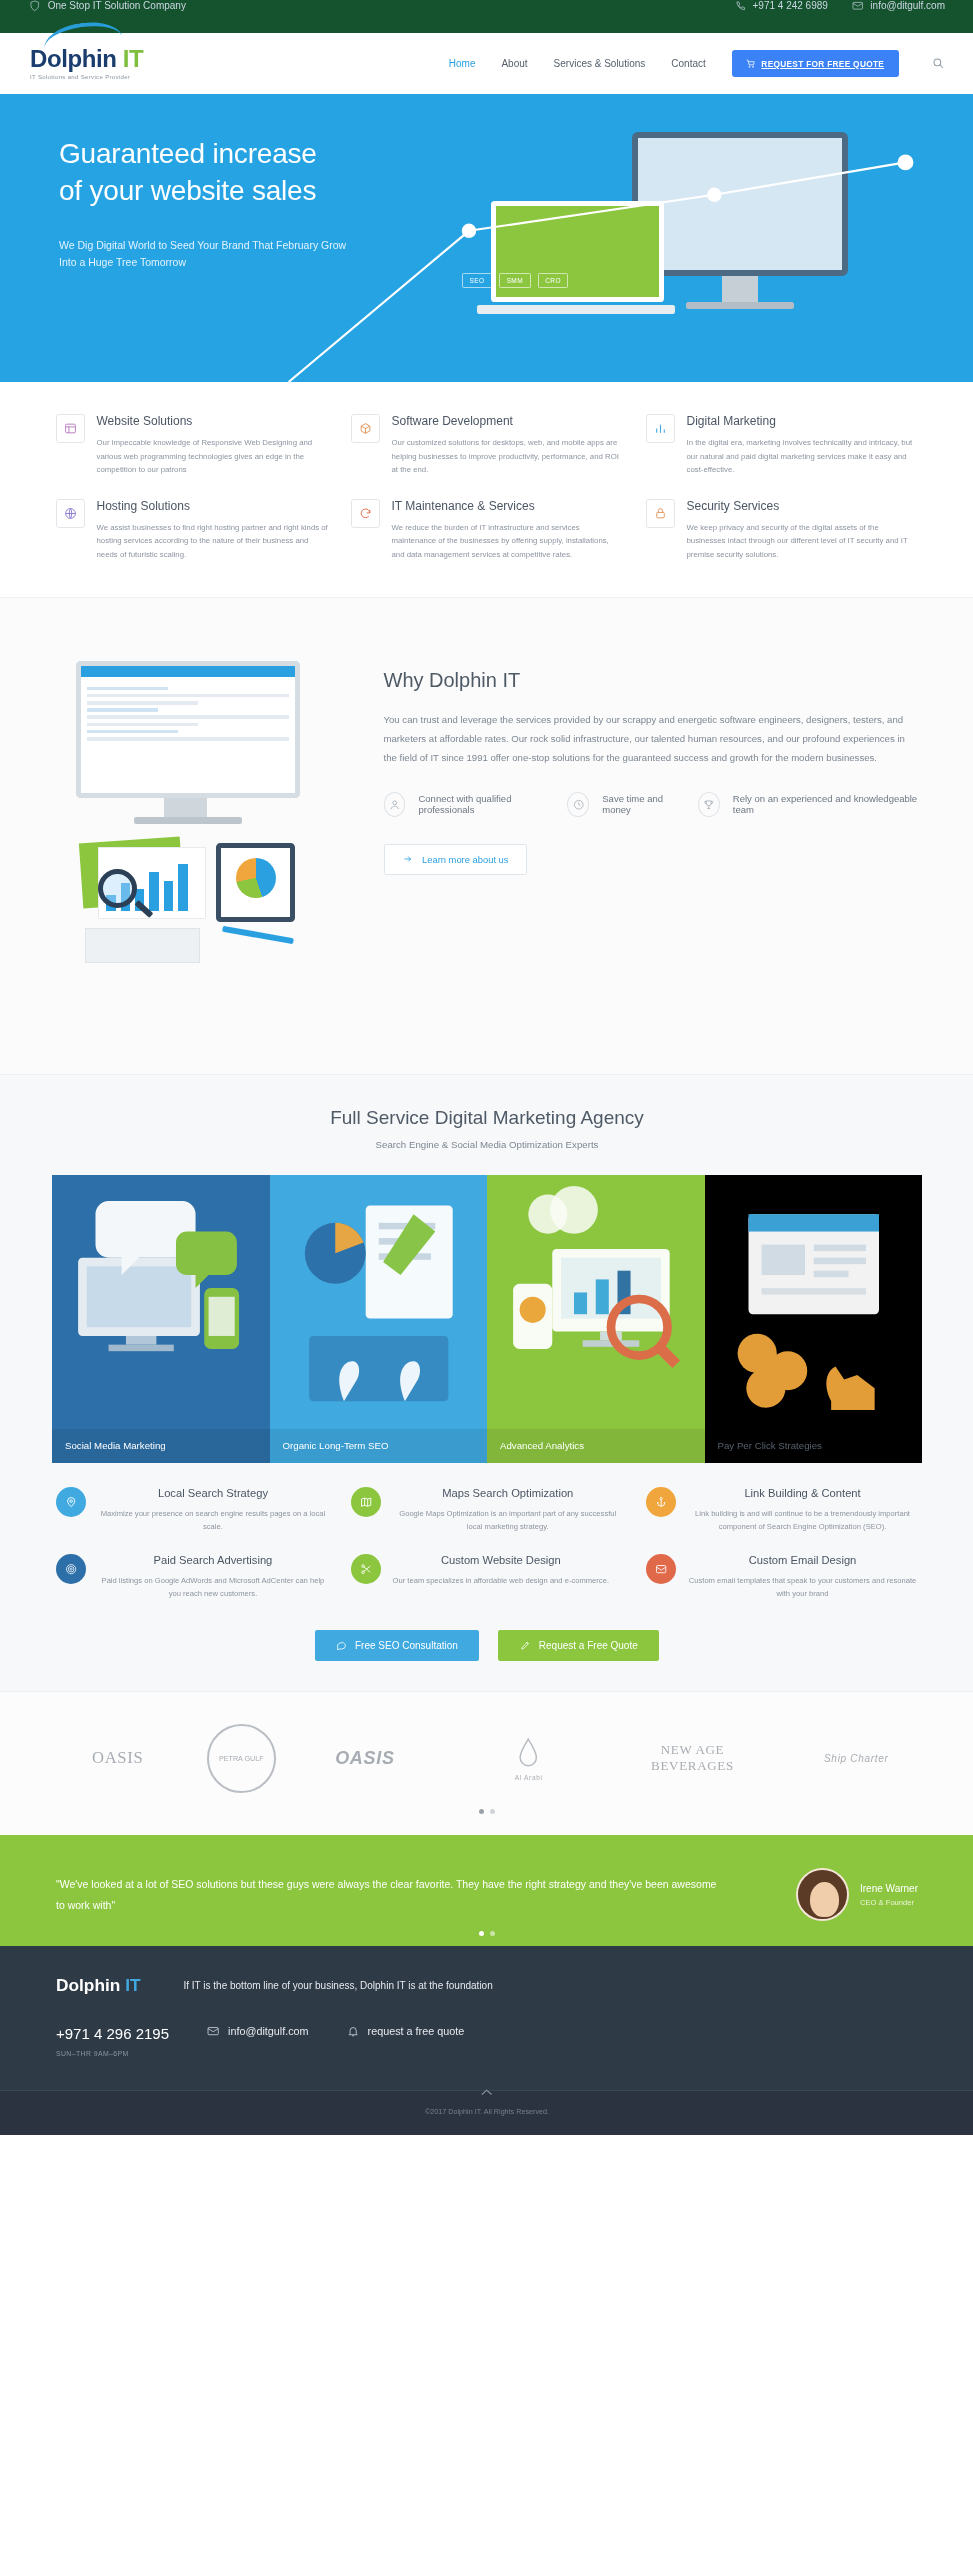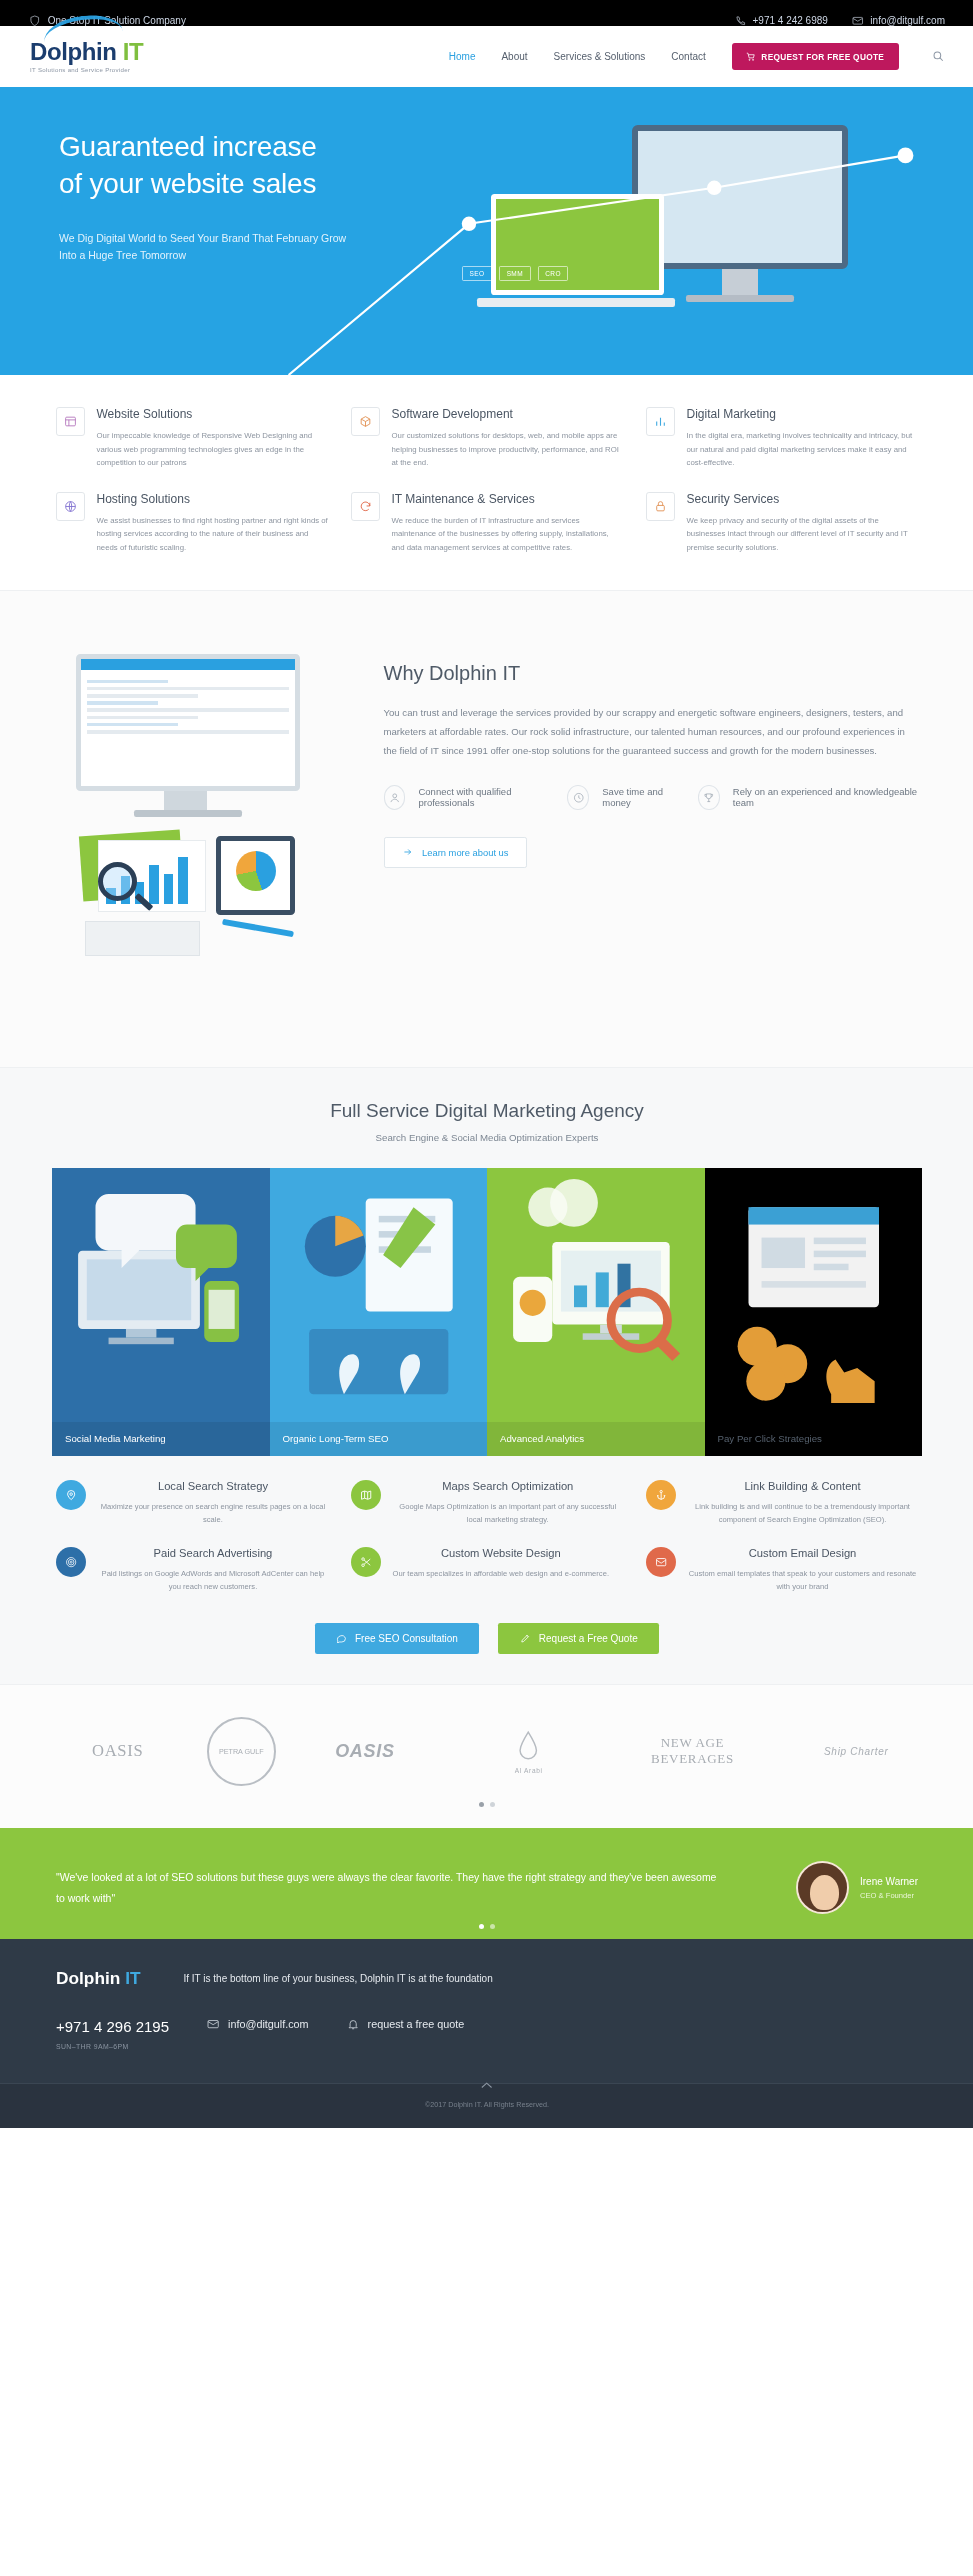--- a/index.html
+++ b/index.html
@@ -6,24 +6,24 @@
   html, body {
     width: 974px;
     font-family: "Liberation Sans", sans-serif;
     background: #ffffff;
     color: #555;
   }
   .page { width: 974px; margin: 0 auto; }
 
   
   .topbar {
-    background: #000000;
-    height: 26px;
+    background: #14532d;
+    height: 33px;
     display: flex;
-    align-items: flex-end;
+    align-items: flex-start;
     padding: 0 29px;
     color: #cdd6e4;
     font-size: 10px;
   }
   .topbar .left { display: flex; align-items: center; gap: 7.2px; }
   .topbar .right { margin-left: auto; display: flex; align-items: center; gap: 24.5px; }
   .topbar .item { display: flex; align-items: center; gap: 6.5px; }
   .ti { width: 11.5px; height: 11.5px; display: inline-block; opacity: .85; }
 
   
@@ -62,32 +62,33 @@
   .nav {
     margin-left: auto;
     display: flex;
     align-items: center;
     gap: 26px;
     font-size: 10px;
   }
   .nav a { color: #555f6d; text-decoration: none; }
   .nav a.active { color: #2aa0e0; }
   .btn-quote {
-    background: #be185d;
+    background: #3b82f6;
     color: #fff;
     font-size: 8.3px;
     font-weight: bold;
     letter-spacing: 0.3px;
     padding: 8.7px 14.4px;
     border-radius: 2.9px;
     display: flex;
     align-items: center;
     gap: 5.8px;
     border: none;
     cursor: pointer;
+    text-decoration: underline;
   }
   .search-ic { color: #8d97a5; font-size: 12.3px; margin-left: 7.2px; cursor: pointer; }
 
   
   .hero {
     background: #26a3e3;
     height: 288px;
     position: relative;
     overflow: hidden;
   }

